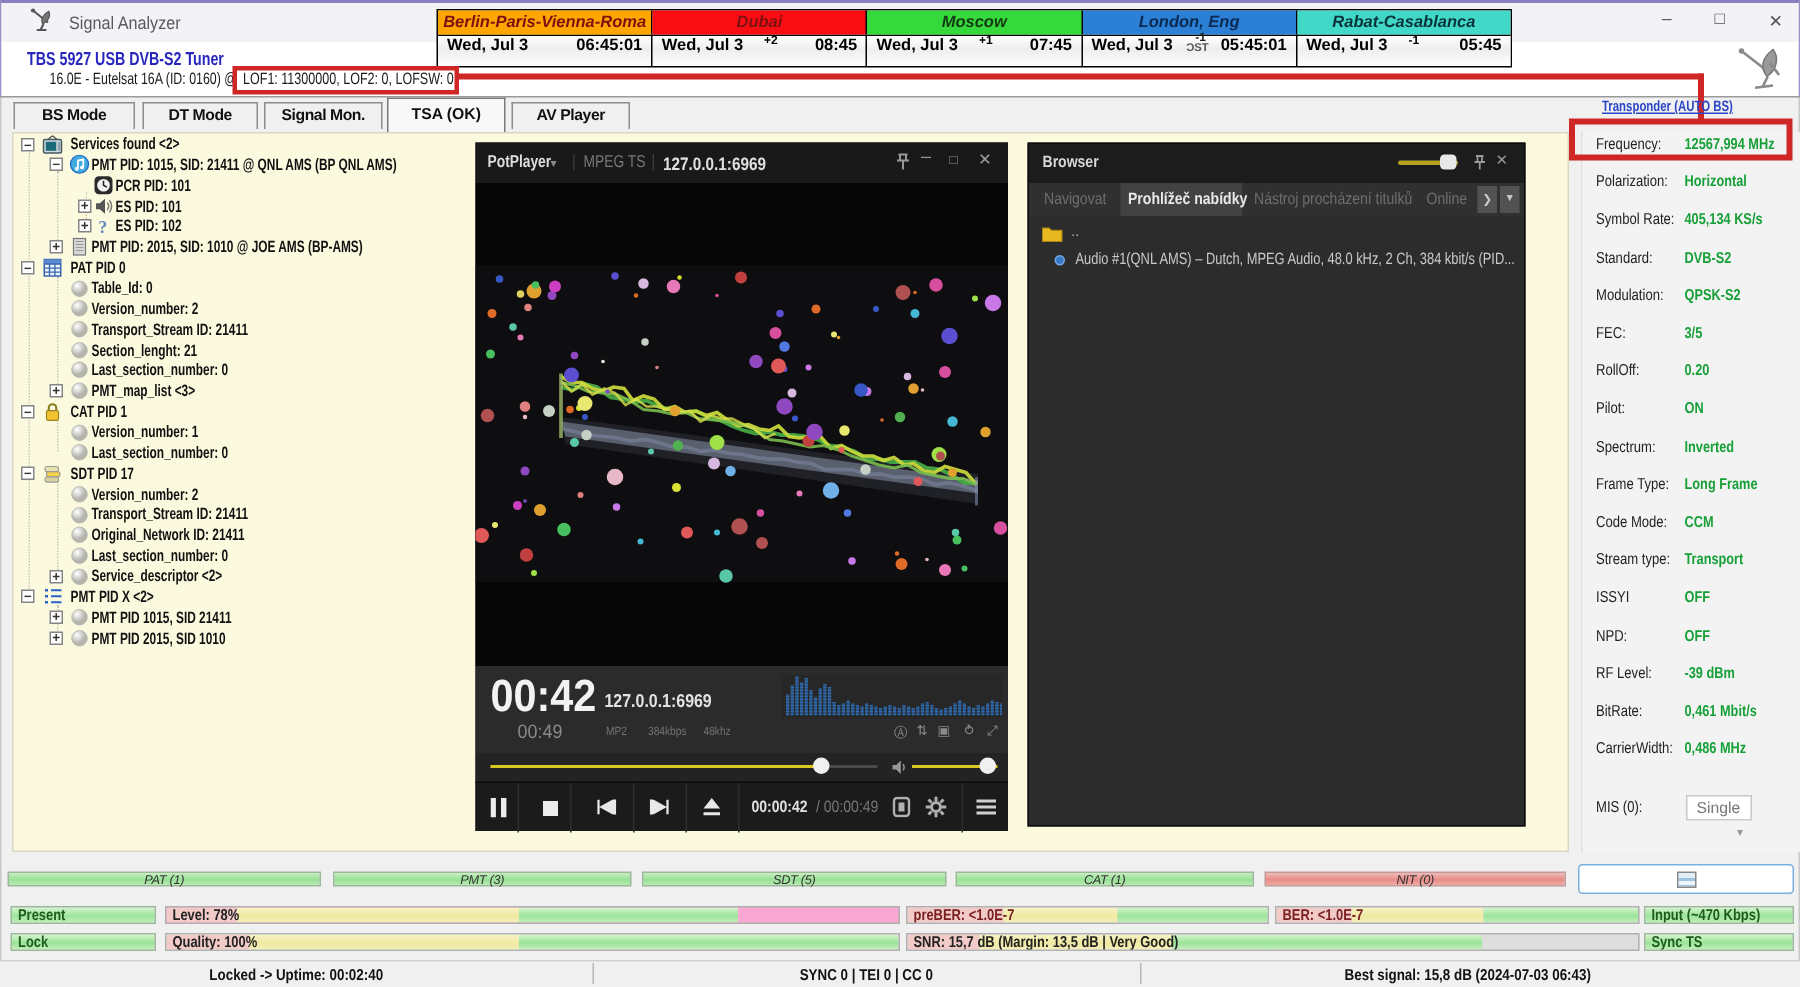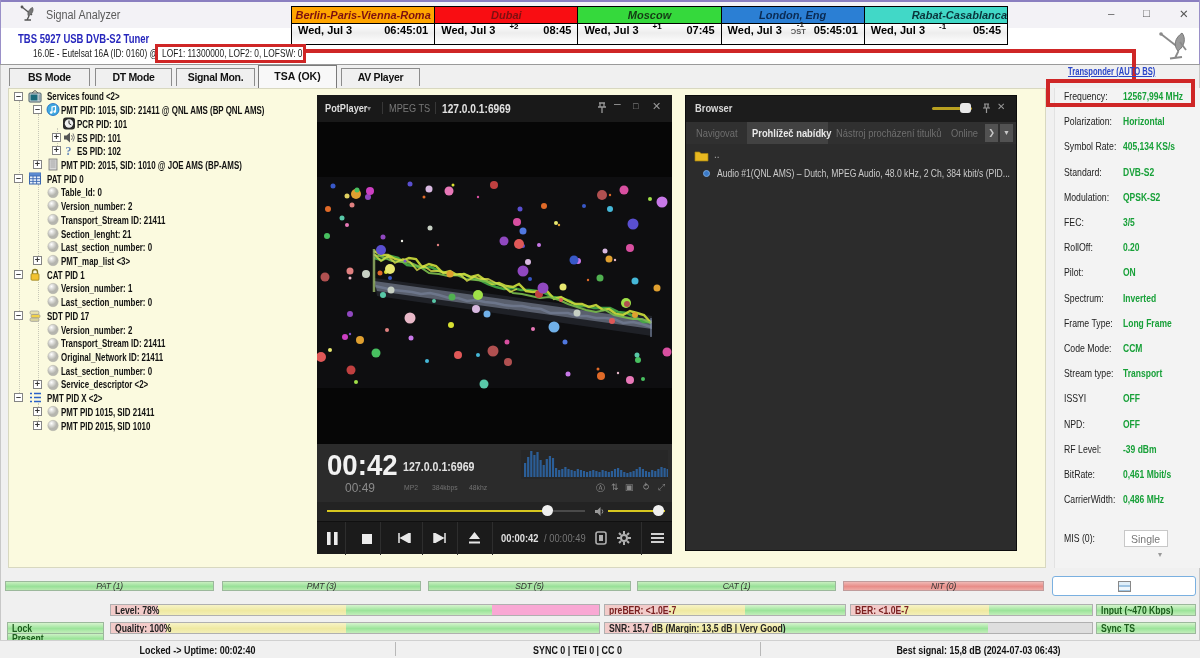--- a/index.html
+++ b/index.html
@@ -89,21 +89,21 @@
 <div class="abs" id="header"></div>
 <div class="abs" id="tbs">TBS 5927 USB DVB-S2 Tuner</div>
 <div class="abs" id="sub">16.0E - Eutelsat 16A (ID: 0160) @</div>
 
 <div class="abs" id="clock">
   <div id="cities">
     <div class="city" style="background:#ffa500;color:#7d1010;">Berlin-Paris-Vienna-Roma</div>
     <div class="city" style="background:#f90d12;color:#7d1010;">Dubai</div>
     <div class="city" style="background:#35d93c;color:#143a14;">Moscow</div>
     <div class="city" style="background:#2b7fd4;color:#0a2a52;">London, Eng</div>
-    <div class="city" style="background:#41d8c7;color:#09333a;text-align:right;">Rabat-Casablanca</div>
+    <div class="city" style="background:#41d8c7;color:#09333a;">Rabat-Casablanca</div>
   </div>
   <div id="times">
     <div class="time">
         <span class="d">Wed, Jul 3</span>
         <span class="t">06:45:01</span>
       </div>
     <div class="time">
         <span class="d">Wed, Jul 3</span>
         <sup style="margin-left:14px">+2</sup>
         <span class="t">08:45</span>
@@ -1107,21 +1107,21 @@
 
 <div class="abs pbar" style="left:5px;width:209px;">PAT (1)</div>
 <div class="abs pbar" style="left:222px;width:199px;">PMT (3)</div>
 <div class="abs pbar" style="left:428px;width:203px;">SDT (5)</div>
 <div class="abs pbar" style="left:637px;width:199px;">CAT (1)</div>
 <div class="abs pbar red" style="left:843px;width:201px;">NIT (0)</div>
 <div class="abs" style="left:1052px;top:576px;width:144px;height:20px;background:#fff;border:1px solid #7ab0e0;border-radius:3px;">
   <div style="width:13px;height:11px;margin:4px auto;background:linear-gradient(#dfeef8 0 3px,#9fc4e2 3px 5px,#eef6fb 5px 8px,#9fc4e2 8px 9px,#e5f0f8 9px);border:1px solid #888;"></div>
 </div>
 
-<div class="abs sbar" style="left:7px;top:604px;width:97px;background:linear-gradient(#d6f4ce,#9ce49a 55%,#c2eeba);border-color:#9cb89c;margin-top:28px;">
+<div class="abs sbar" style="left:7px;top:604px;width:97px;background:linear-gradient(#d6f4ce,#9ce49a 55%,#c2eeba);border-color:#9cb89c;">
     <span class="bt" style="left:4px;color:#1c5c1c;">Present</span>
   </div>
 <div class="abs sbar" style="left:110px;top:604px;width:490px;background:#f9a8d4;border-color:#b0b0b0;">
   <div style="position:absolute;left:0;top:0;width:47px;height:100%;background:#f2cbc9;"></div>
   <div style="position:absolute;left:47px;top:0;width:188px;height:100%;background:linear-gradient(#f7f3c6,#efe9a2 55%,#f3efb8);"></div>
   <div style="position:absolute;left:235px;top:0;width:146px;height:100%;background:linear-gradient(#d6f4ce,#9ce49a 55%,#c2eeba);"></div>
   <span class="bt" style="left:4px;color:#222;">Level: 78%</span>
 </div>
 <div class="abs sbar" style="left:604px;top:604px;width:242px;background:#dedede;border-color:#b0b0b0;">
   <div style="position:absolute;left:0;top:0;width:64px;height:100%;background:#f2cbc9;"></div>

